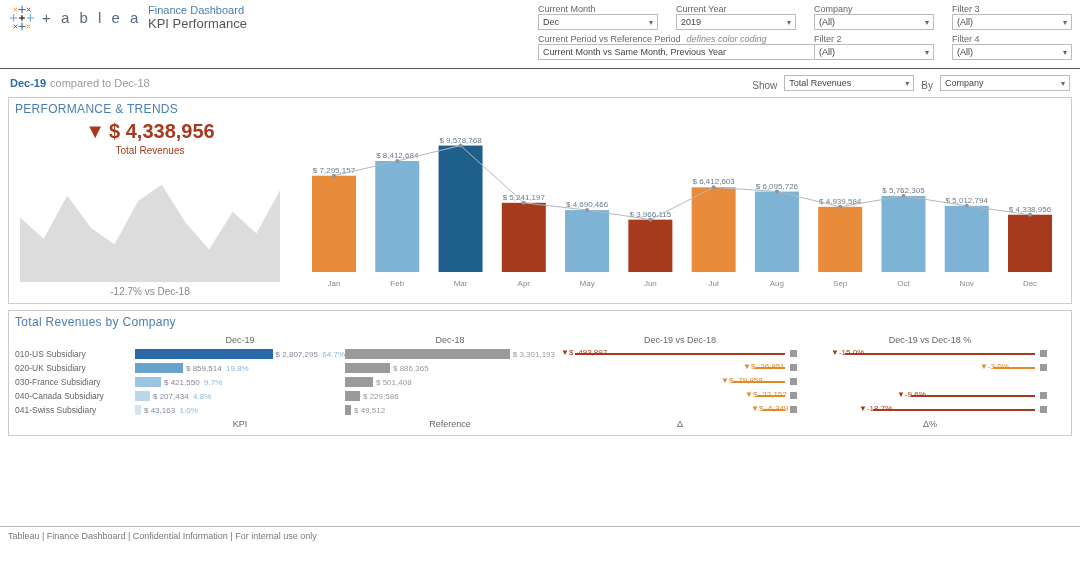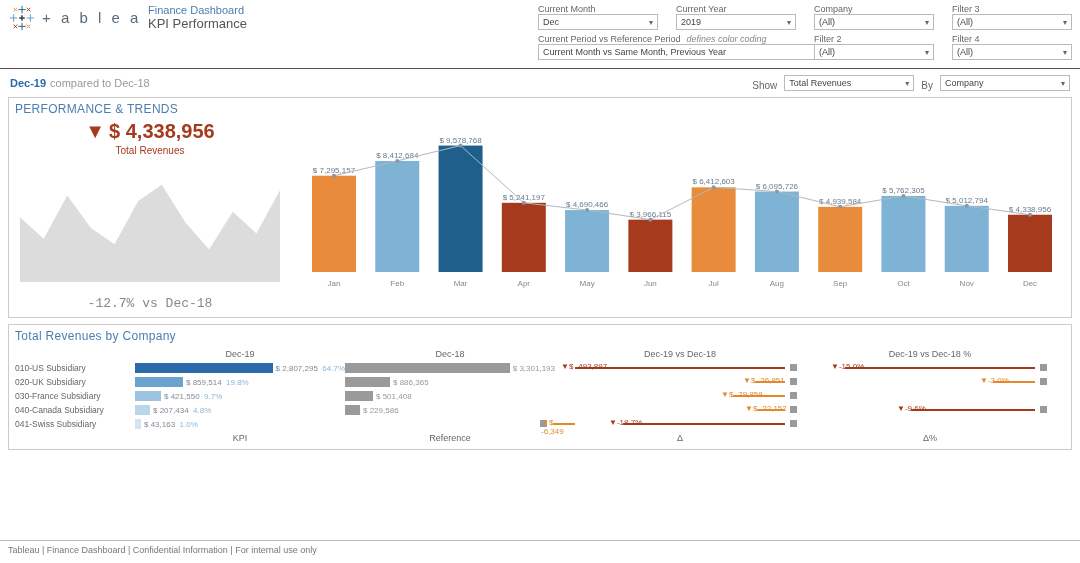--- a/index.html
+++ b/index.html
@@ -22,21 +22,21 @@
   .show-by { margin-left: auto; display: flex; align-items: flex-end; gap: 7px; font-size: 10px; color: #666; }
   .show-by .select { width: 130px; }
   .panel { border: 1px solid #ccc; margin: 0 8px 6px 8px; padding: 4px 6px 6px 6px; }
   .panel-title { color: #4a7fb0; font-size: 12px; letter-spacing: 0.3px; margin-bottom: 4px; }
   .perf-trends { display: flex; gap: 6px; }
   .kpi-box { width: 270px; display: flex; flex-direction: column; align-items: center; position: relative; }
   .kpi-value { color: #a63a1d; font-size: 20px; font-weight: bold; display: flex; align-items: center; gap: 4px; }
   .kpi-label { color: #a63a1d; font-size: 10px; margin-top: 2px; }
   .spark { width: 260px; height: 120px; position: relative; margin-top: 6px; }
   .spark svg { width: 100%; height: 100%; }
-  .kpi-delta { color: #888; font-size: 13px; margin-top: 14px; font-family: Liberation Mono, monospace;}
+  .kpi-delta { color: #888; font-size: 10px; margin-top: 4px;}
   .bar-chart { flex: 1; position: relative; height: 170px; }
   .bars-svg { width: 100%; height: 100%; }
   .bar-value { font-size: 8px; fill: #6a7a8a; text-anchor: middle; }
   .month-label { font-size: 8px; fill: #888; text-anchor: middle; }
   .table-area { }
   .table-header-row { display: grid; grid-template-columns: 120px 210px 210px 250px 250px; font-size: 9px; color: #666; text-align: center; padding: 2px 0; }
   .table-header-row div:first-child { text-align: left; }
   .data-row { display: grid; grid-template-columns: 120px 210px 210px 250px 250px; align-items: center; font-size: 8.5px; padding: 1px 0; }
   .row-label { color: #666; font-size: 8.5px; }
   .bar-cell { position: relative; height: 12px; display:flex; align-items:center;}
@@ -327,20 +327,24 @@
           <div style="position: absolute; right: 8px; top: 2px; width: 7px; height: 7px; background: rgb(154, 154, 154);"></div>
           <div class="delta-badge brown" style="left: 92px;">▼-9.6%</div>
         </div>
       </div>
       <div class="data-row">
         <div class="row-label">041-Swiss Subsidiary</div>
         <div class="bar-cell">
           <div class="hbar" style="width: 6px; background: rgb(211, 228, 240);"></div>
           <span class="hbar-text">$ 43,163 &nbsp;<span class="pct">1.0%</span></span>
         </div>
+        <div class="bar-cell neg">
+          <div class="hbar" style="width: 6px; background: rgb(154, 154, 154);"></div>
+          <span class="hbar-text">$ 49,512</span>
+        </div>
         <div class="delta-cell">
           <div class="delta-track" style="width: 22px; left: 208px; background: rgb(226, 138, 43);"></div>
           <div style="position: absolute; right: 8px; top: 2px; width: 7px; height: 7px; background: rgb(154, 154, 154);"></div>
           <div class="delta-badge orange" style="left: 196px;">▼$ -6,349</div>
         </div>
         <div class="delta-cell">
           <div class="delta-track" style="width: 162px; left: 68px; background: rgb(166, 58, 29);"></div>
           <div style="position: absolute; right: 8px; top: 2px; width: 7px; height: 7px; background: rgb(154, 154, 154);"></div>
           <div class="delta-badge brown" style="left: 54px;">▼-18.7%</div>
         </div>

